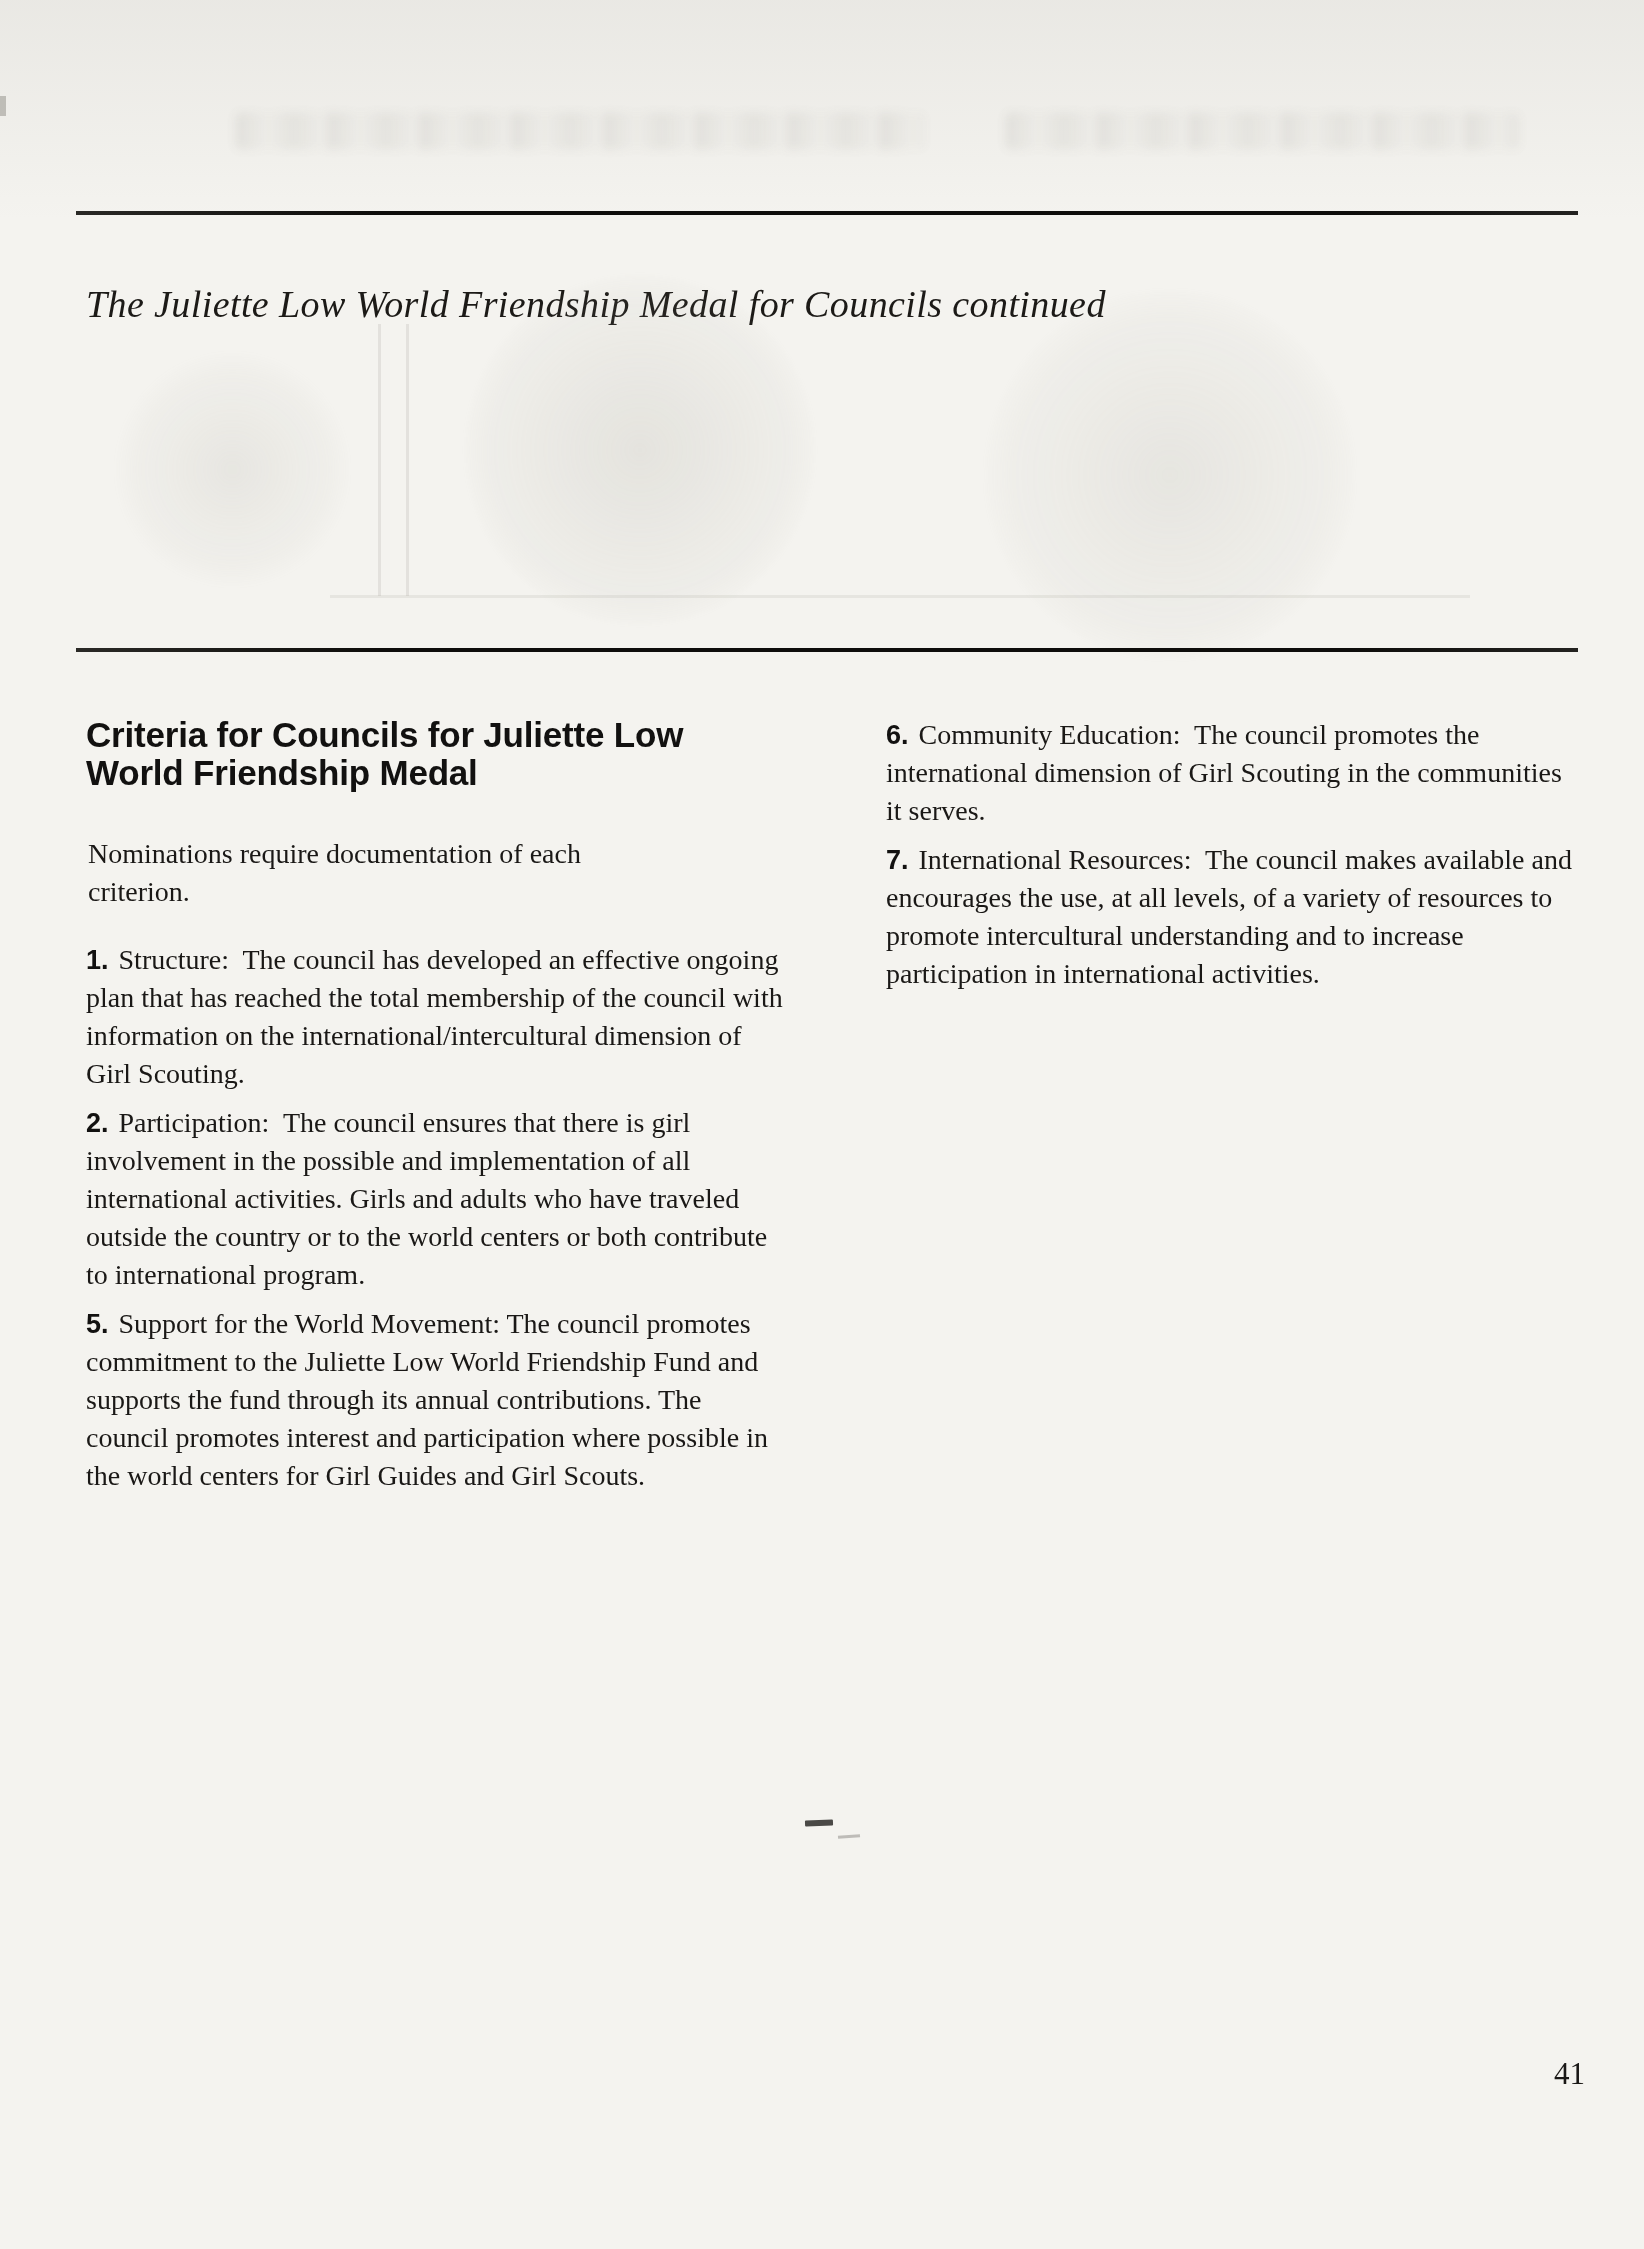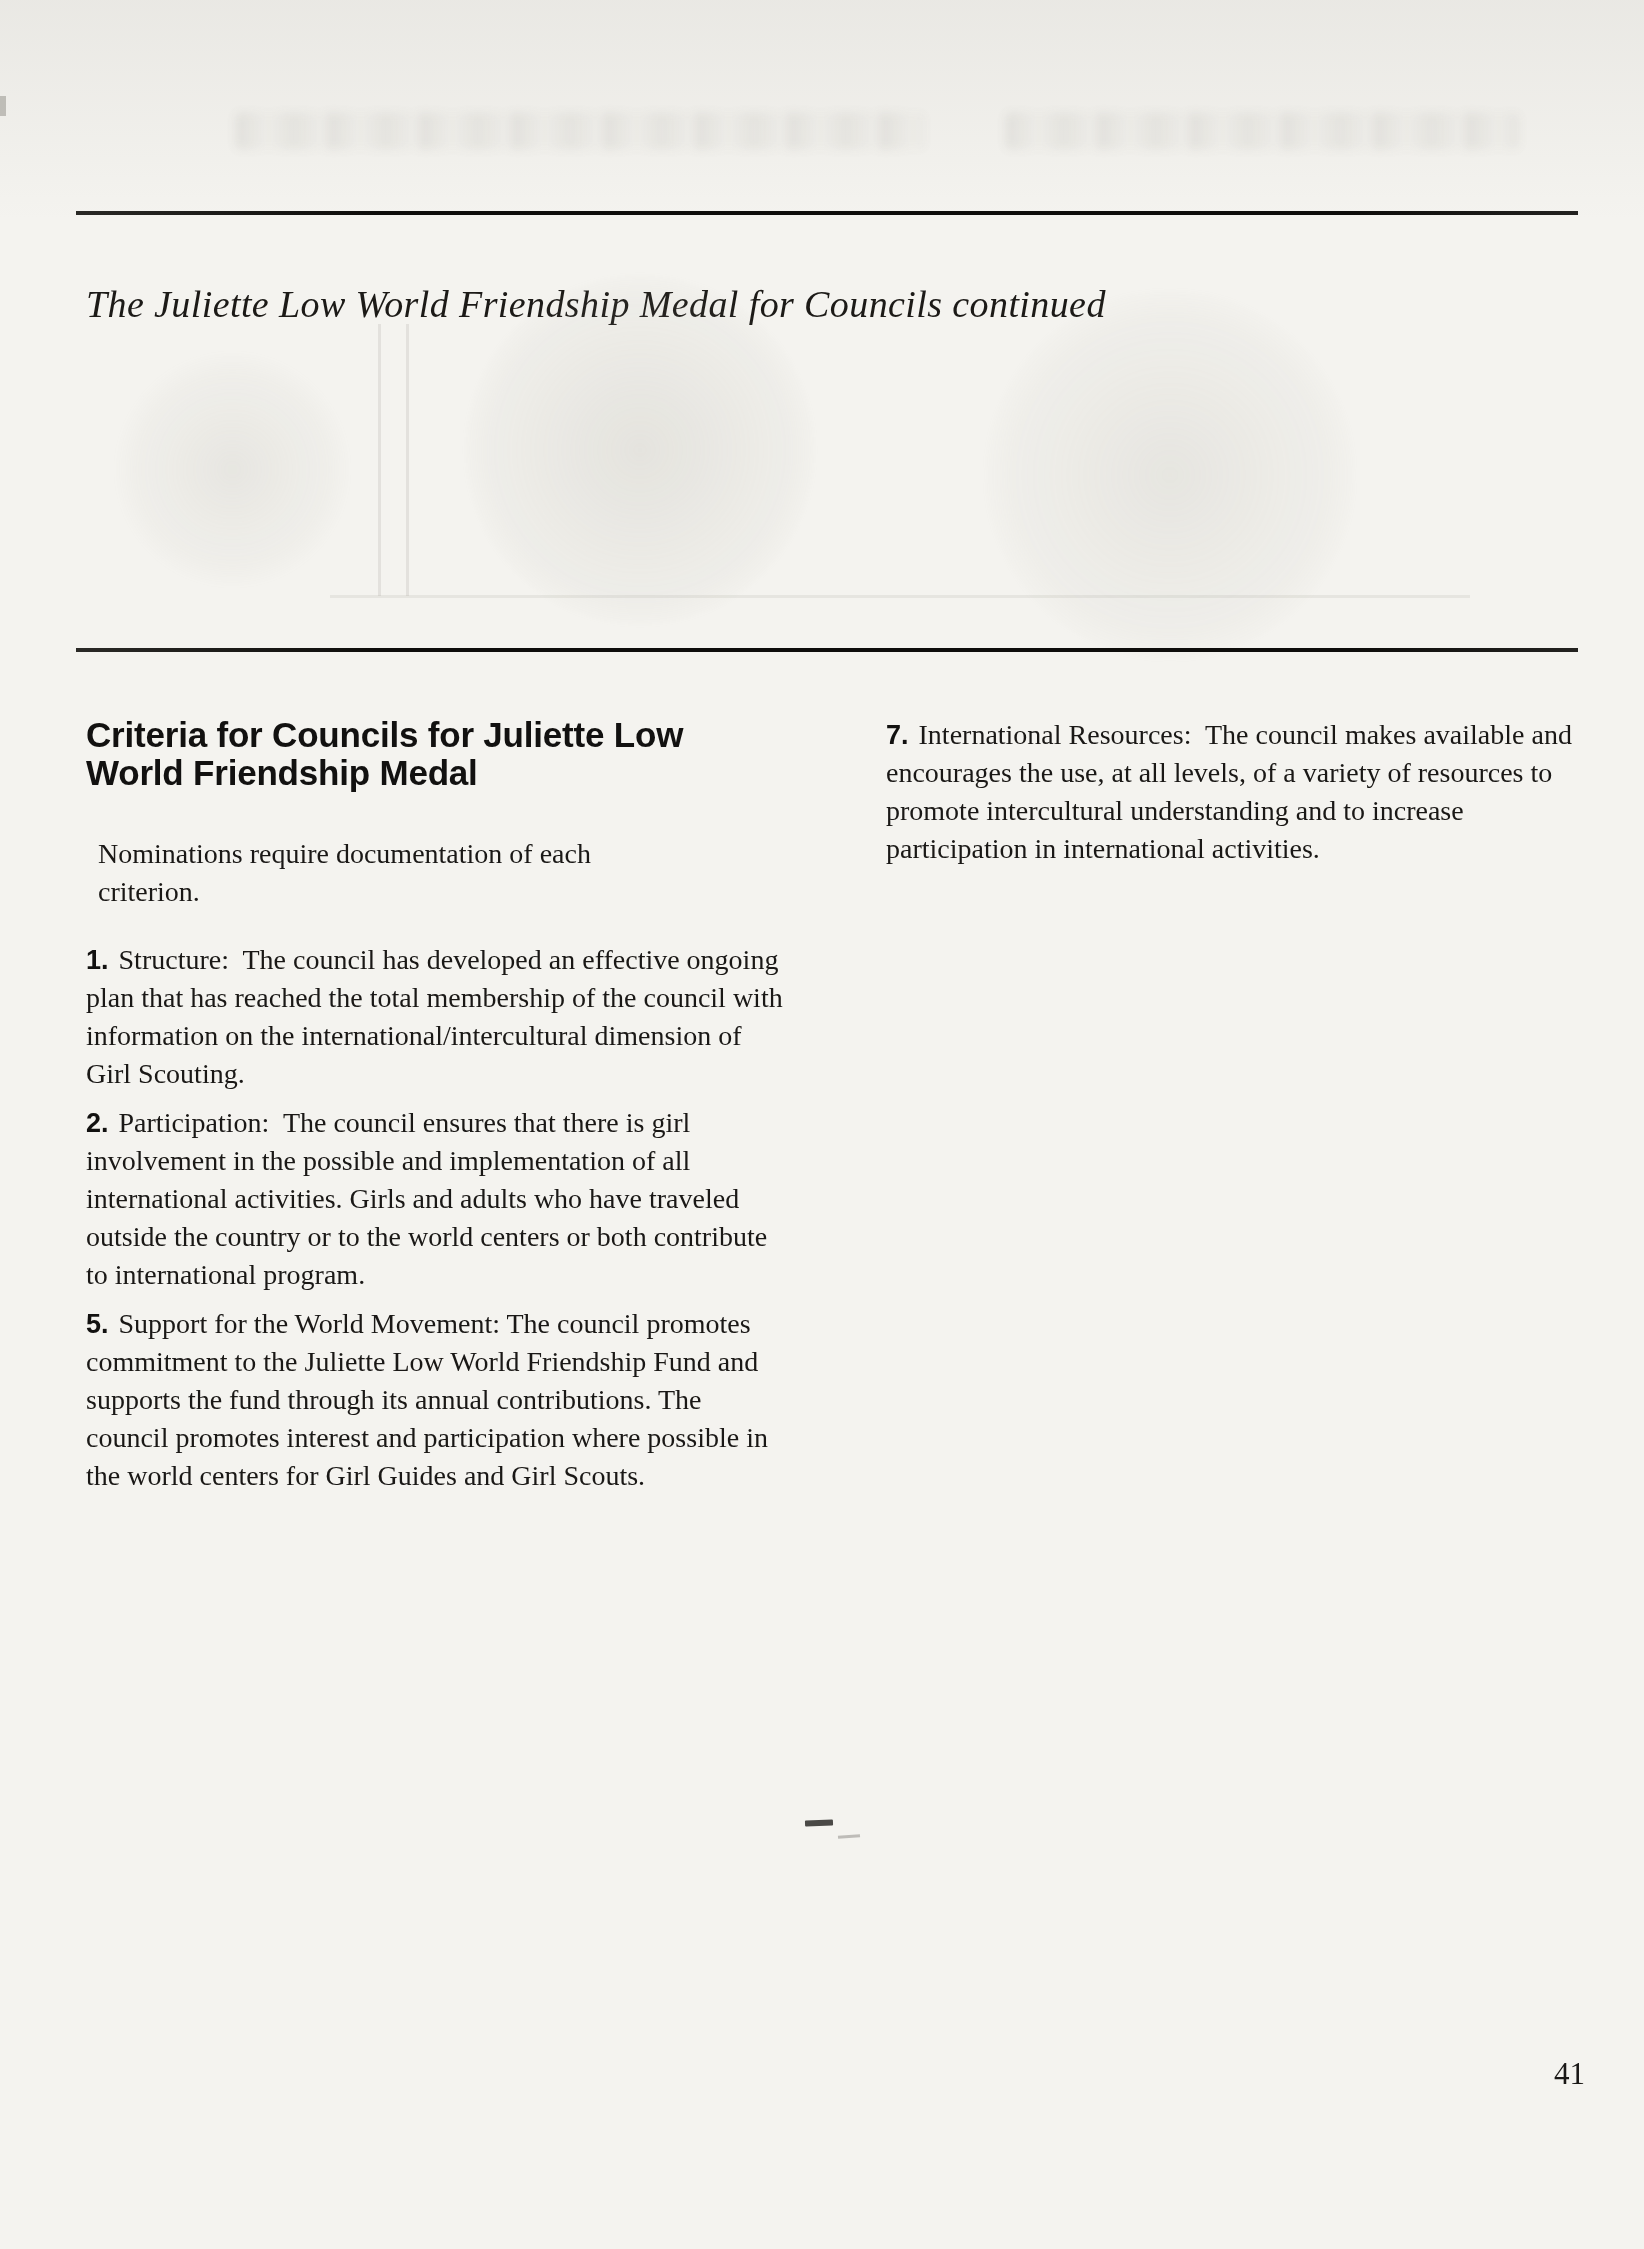--- a/index.html
+++ b/index.html
@@ -44,21 +44,21 @@
   .col-right { left: 886px; width: 690px; }
 
   .heading {
     font-family: "Liberation Sans", sans-serif;
     font-weight: 700; font-size: 35px; line-height: 38px;
     letter-spacing: -0.2px; color: #121110;
     margin: 0 0 43px 0; max-width: 640px;
   }
   .intro {
     font-size: 28px; line-height: 38px;
-    margin: 0 0 30px 12px; max-width: 580px;
+    margin: 0 0 30px 2px; max-width: 580px;
   }
   .item {
     font-size: 28px; line-height: 38px;
     margin: 0 0 11px 0;
   }
   .num {
     font-family: "Liberation Sans", sans-serif;
     font-weight: 700; font-size: 27px;
     margin-right: 10px; color: #121110;
   }
@@ -146,20 +146,23 @@
     <p class="item">
       <span class="num">2.</span><span class="itext">Participation:  The council ensures that there is girl involvement in the possible and implementation of all international activities. Girls and adults who have traveled outside the country or to the world centers or both contribute to international program.</span>
     </p>
     <p class="item">
       <span class="num">5.</span><span class="itext">Support for the World Movement: The council promotes commitment to the Juliette Low World Friendship Fund and supports the fund through its annual contributions. The council promotes interest and participation where possible in the world centers for Girl Guides and Girl Scouts.</span>
     </p>
   </div>
 
   <div class="col col-right">
     <p class="item">
+      <span class="num">6.</span><span class="itext">Community Education:  The council promotes the international dimension of Girl Scouting in the communities it serves.</span>
+    </p>
+    <p class="item">
       <span class="num">7.</span><span class="itext">International Resources:  The council makes available and encourages the use, at all levels, of a variety of resources to promote intercultural understanding and to increase participation in international activities.</span>
     </p>
   </div>
 
   <div class="artifact-dash1"></div>
   <div class="artifact-dash2"></div>
 
   <div class="page-number">41</div>
 
 </div>

